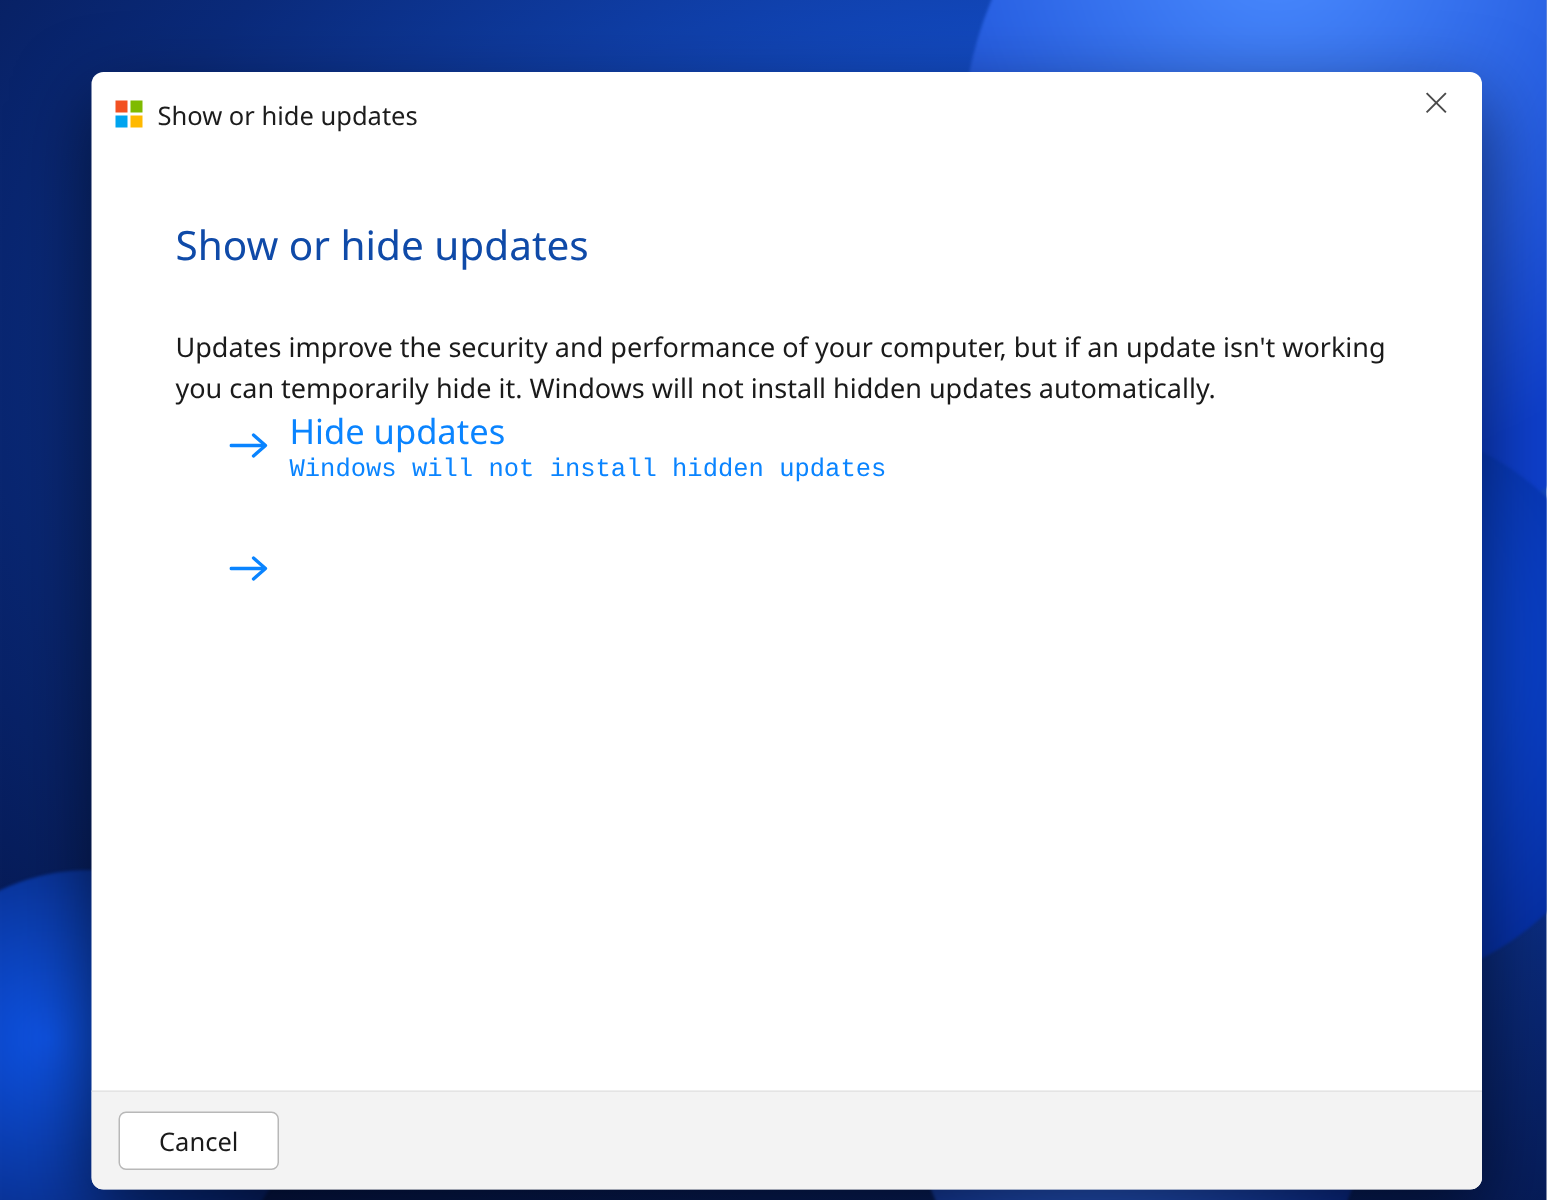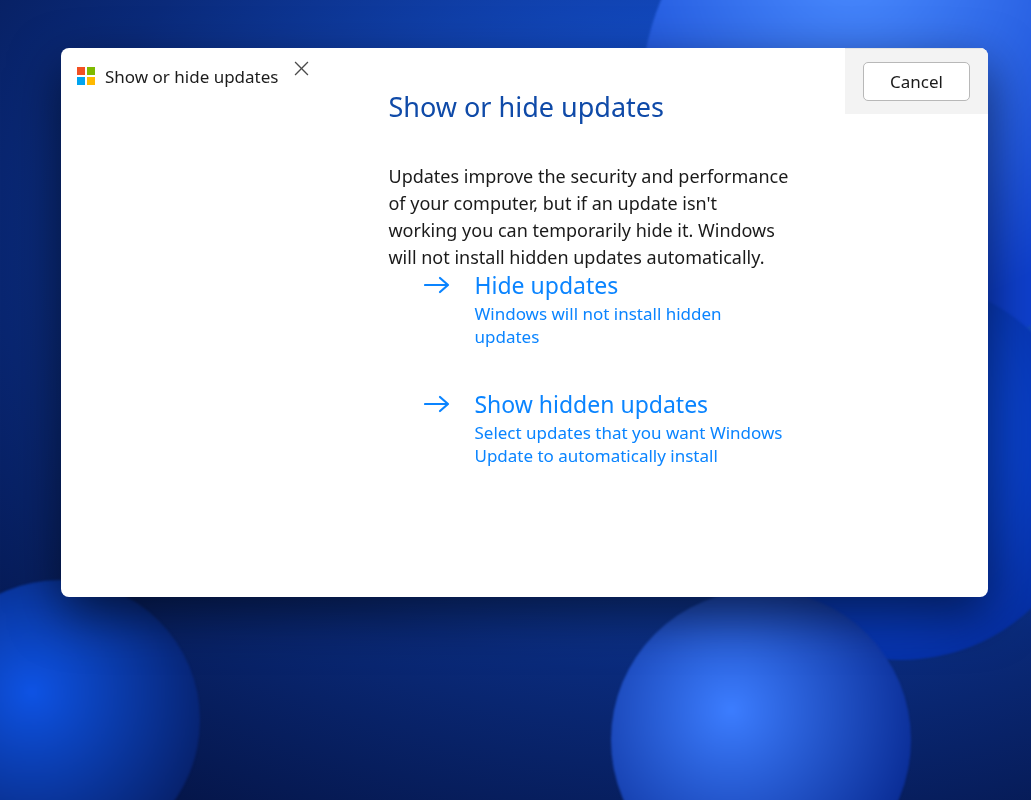--- a/index.html
+++ b/index.html
@@ -13,26 +13,26 @@
     
     .bg-shape { position: absolute; border-radius: 50%; filter: blur(1px); }
     .bg1 { width: 520px; height: 520px; right: -130px; top: -160px; background: radial-gradient(circle at 30% 30%, #4a8bff, #0e3fcc 70%); transform: rotate(25deg); }
     .bg2 { width: 380px; height: 380px; right: -60px; top: 280px; background: radial-gradient(circle at 40% 40%, #0f5aff, #0630a6 75%); }
     .bg3 { width: 300px; height: 300px; right: 120px; bottom: -90px; background: radial-gradient(circle at 40% 40%, #3c7dff, #0a2d96 75%); }
     .bg4 { width: 280px; height: 280px; left: -80px; bottom: -60px; background: radial-gradient(circle at 40% 40%, #0e53e4, #07226e 75%); }
 
     .dialog {
       position: absolute;
       left: 61px; top: 48px;
-      width: 927px; height: 549px;
+      width: 927px; height: 745px;
       background: #ffffff;
       border-radius: 8px;
       box-shadow: 0 18px 50px rgba(0,0,0,0.55);
       display: flex;
-      flex-direction: row;
+      flex-direction: column;
       overflow: hidden;
     }
 
     
     .titlebar {
       height: 56px;
       display: flex;
       align-items: center;
       padding: 0 4px 0 16px;
     }
@@ -72,22 +72,22 @@
     .description {
       color: #1a1a1a;
       font-size: 18px;
       line-height: 1.5;
       max-width: 830px;
     }
 
     .options { padding-left: 36px; }
     .option {
       display: flex;
-      align-items: flex-start;
-      gap: 24px;
+      align-items: center;
+      gap: 14px;
       margin-bottom: 42px;
       cursor: pointer;
       max-width: 740px;
     }
     .arrow {
       flex-shrink: 0;
       margin-top: 4px;
       color: #0a84ff;
     }
     .arrow svg { width: 26px; height: 20px; stroke: currentColor; stroke-width: 2.2; fill: none; stroke-linecap: round; stroke-linejoin: round; }
@@ -95,20 +95,21 @@
       color: #0a84ff;
       font-size: 23px;
       font-weight: 400;
       line-height: 1.25;
     }
     .opt-sub {
       color: #0a84ff;
       font-size: 17px;
       font-weight: 400;
       margin-top: 2px;
+      font-family: Liberation Mono, monospace;
     }
 
     
     .footer {
       height: 66px;
       background: #f3f3f3;
       border-top: 1px solid #e4e4e4;
       display: flex;
       align-items: center;
       justify-content: flex-start;
@@ -171,24 +172,20 @@
         </div>
       </div>
 
       <div class="option">
         <span class="arrow">
           <svg viewBox="0 0 26 16">
               <line x1="1" y1="8" x2="23" y2="8"></line>
               <polyline points="16,1 24,8 16,15"></polyline>
             </svg>
         </span>
-        <div>
-          <div class="opt-title">Show hidden updates</div>
-          <div class="opt-sub">Select updates that you want Windows Update to automatically install</div>
-        </div>
       </div>
 
     </div>
   </div>
 
   <div class="footer">
     <button class="cancel-btn">Cancel</button>
   </div>
 
 </div>

